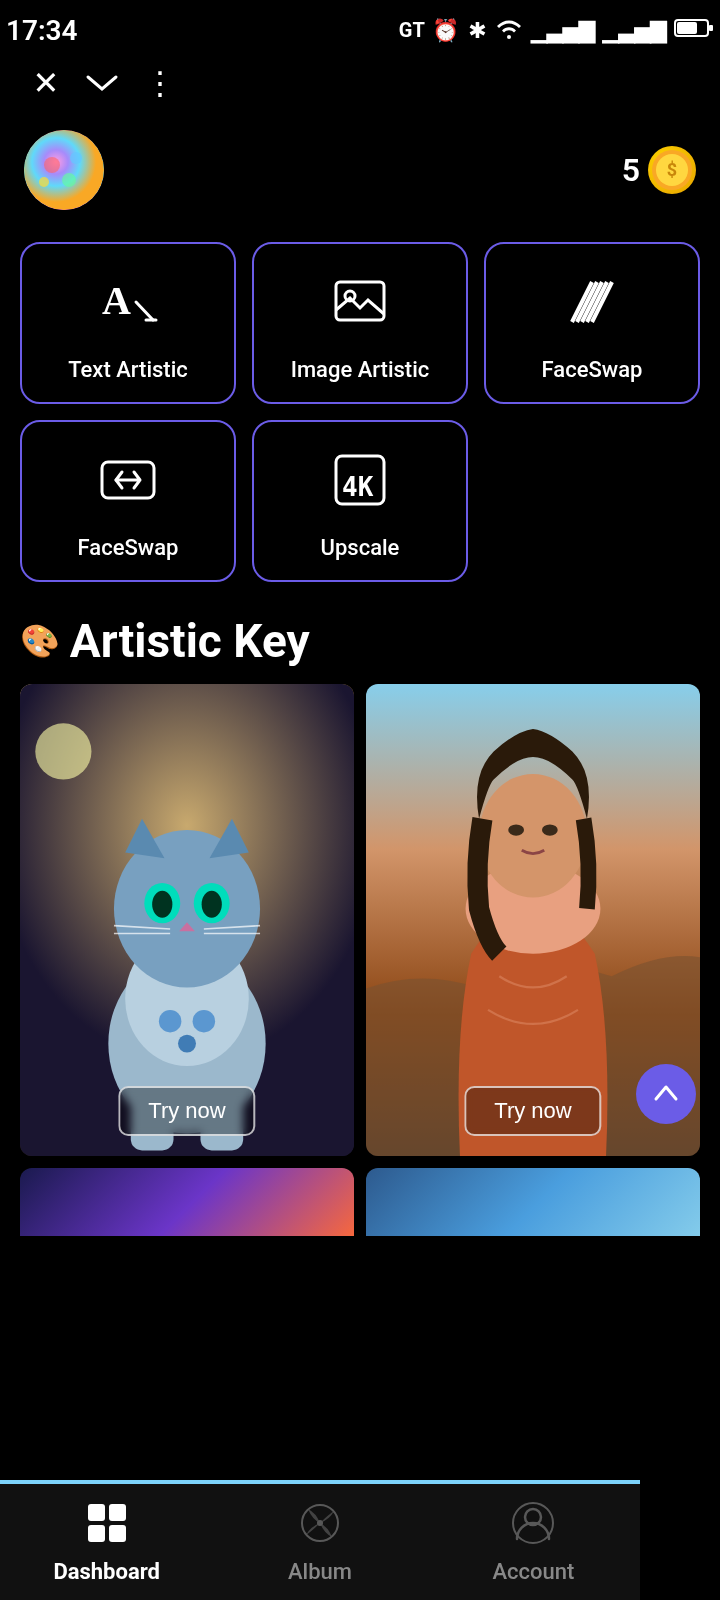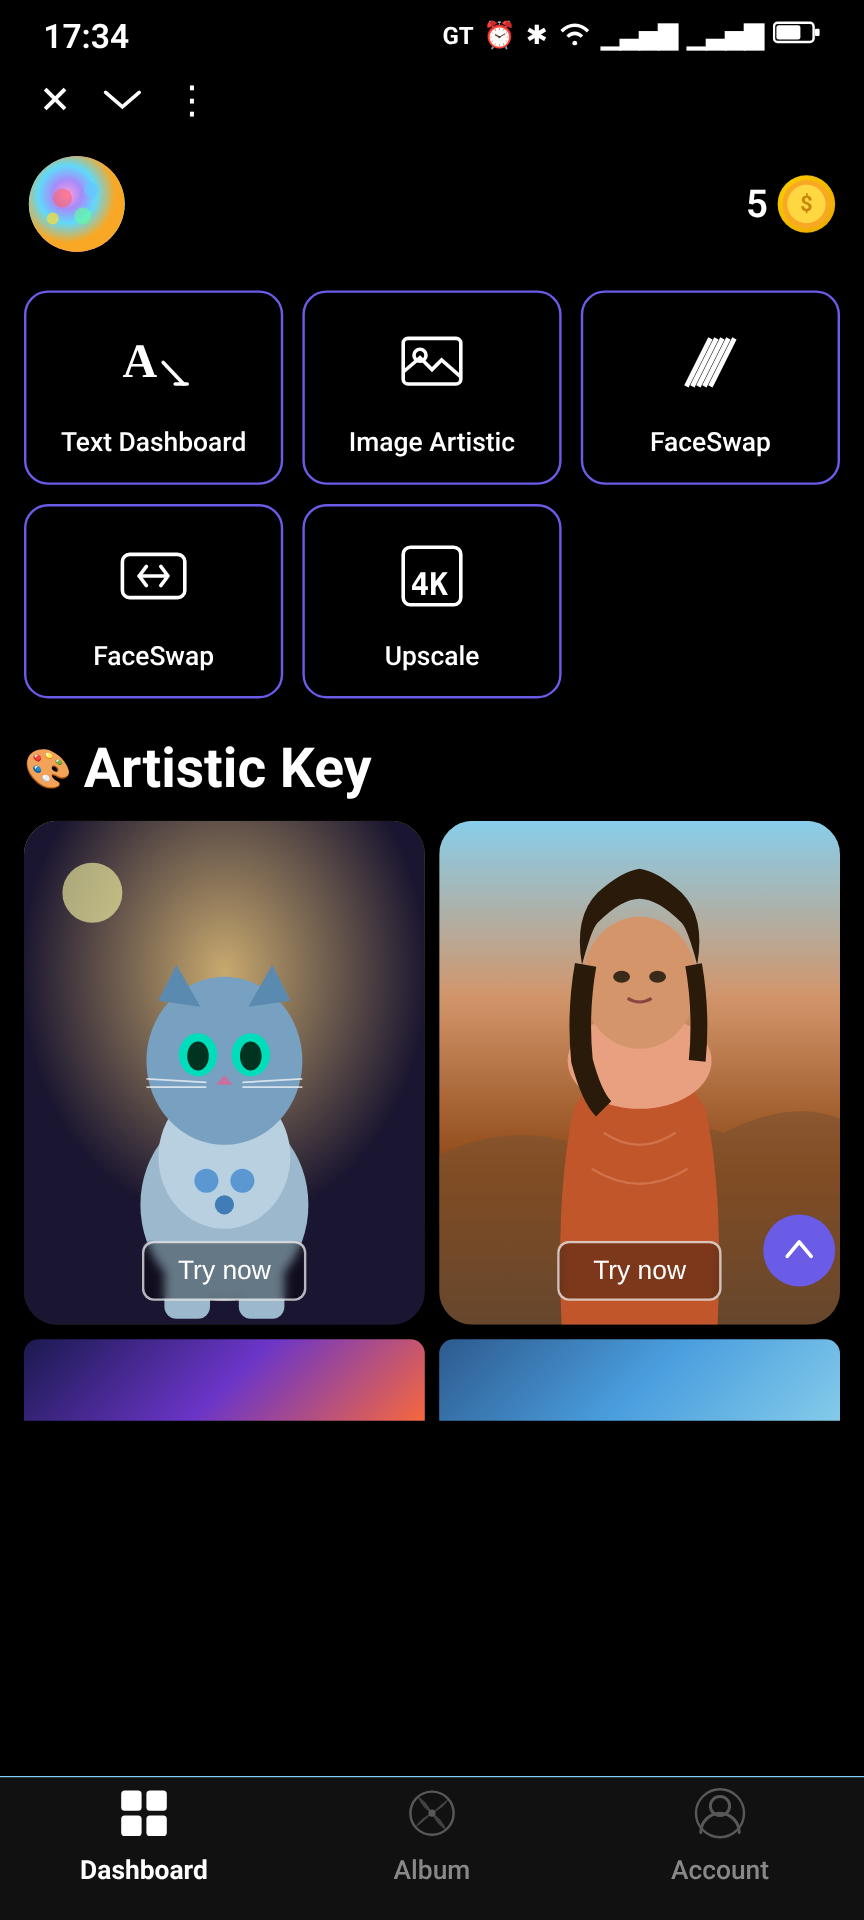--- a/index.html
+++ b/index.html
@@ -11,21 +11,21 @@
       width: 720px;
       min-height: 1600px;
       overflow-x: hidden;
     }
 
     
     .status-bar {
       display: flex;
       justify-content: space-between;
       align-items: center;
-      padding: 12px 36px 8px;
+      padding: 12px 6px 8px;
       height: 56px;
     }
     .status-time {
       font-size: 28px;
       font-weight: 600;
       color: #fff;
     }
     .status-icons {
       display: flex;
       align-items: center;
@@ -149,23 +149,23 @@
 
     
     .image-gallery {
       display: grid;
       grid-template-columns: 1fr 1fr;
       gap: 12px;
       padding: 0 20px;
     }
     .gallery-item {
       position: relative;
-      border-radius: 28px;
+      border-radius: 12px;
       overflow: hidden;
-      height: 420px;
+      height: 472px;
       cursor: pointer;
     }
     .try-now-btn {
       position: absolute;
       bottom: 20px;
       left: 50%;
       transform: translateX(-50%);
       border: 2px solid rgba(255,255,255,0.7);
       background: rgba(0,0,0,0.35);
       color: #fff;
@@ -212,27 +212,27 @@
     }
     .preview-item-2 {
       background: linear-gradient(135deg, #2d5a8e, #4a9ede, #87ceeb);
     }
 
     
     .bottom-nav {
       position: fixed;
       bottom: 0;
       left: 0;
-      width: 720px;
+      width: 640px;
       height: 120px;
       background: #111;
       display: flex;
-      align-items: flex-start;
+      align-items: center;
       justify-content: space-around;
-      border-top: 1px solid #7dd3fc;
+      border-top: 4px solid #7dd3fc;
       z-index: 100;
     }
     .nav-item {
       display: flex;
       flex-direction: column;
       align-items: center;
       gap: 8px;
       cursor: pointer;
       padding: 8px 40px;
       flex: 1;
@@ -325,21 +325,21 @@
 <div class="feature-grid">
 
   <div class="feature-card">
     <div class="feature-icon">
       <svg width="60" height="60" viewBox="0 0 60 60" fill="white">
         <text x="4" y="42" font-size="40" font-weight="bold" fill="white" font-family="serif">A</text>
         <line x1="38" y1="30" x2="55" y2="48" stroke="white" stroke-width="3" stroke-linecap="round"></line>
         <line x1="48" y1="48" x2="58" y2="48" stroke="white" stroke-width="3" stroke-linecap="round"></line>
       </svg>
     </div>
-    <span class="feature-label">Text Dashboard</span>
+    <span class="feature-label">Text Artistic</span>
   </div>
 
   <div class="feature-card">
     <div class="feature-icon">
       <svg width="60" height="60" viewBox="0 0 60 60" fill="none" stroke="white" stroke-width="3">
         <rect x="6" y="10" width="48" height="38" rx="4"></rect>
         <circle cx="20" cy="24" r="5"></circle>
         <path d="M6 38l14-12 10 10 8-8 16 14"></path>
       </svg>
     </div>

